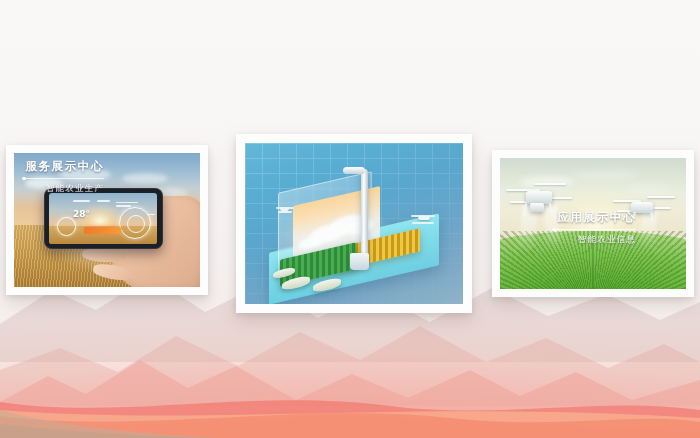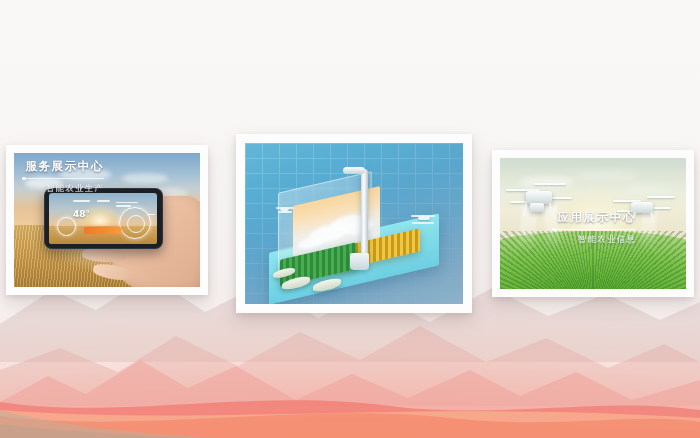--- a/index.html
+++ b/index.html
@@ -231,21 +231,21 @@
       </div>
 
       <div class="phone">
         <div class="screen">
           <div class="ssun"></div>
           <div class="sfield"></div>
           <div class="wxline" style="left:22%;top:14%;width:16%;"></div>
           <div class="wxline" style="left:44%;top:14%;width:12%;"></div>
           <div class="wxline" style="left:62%;top:17%;width:20%;"></div>
           <div class="wxline" style="left:62%;top:24%;width:14%;"></div>
-          <div class="deg">48°</div>
+          <div class="deg">28°</div>
           <div class="hud big"></div>
           <div class="hud sml"></div>
           <div class="hudbar" style="right:2%;top:41%;width:8px;"></div>
           <div class="orangebar"></div>
         </div>
       </div>
     </div>
 
     <div class="cap left" style="left:16px;top:14px;">
       <div class="t">服务展示中心</div>

